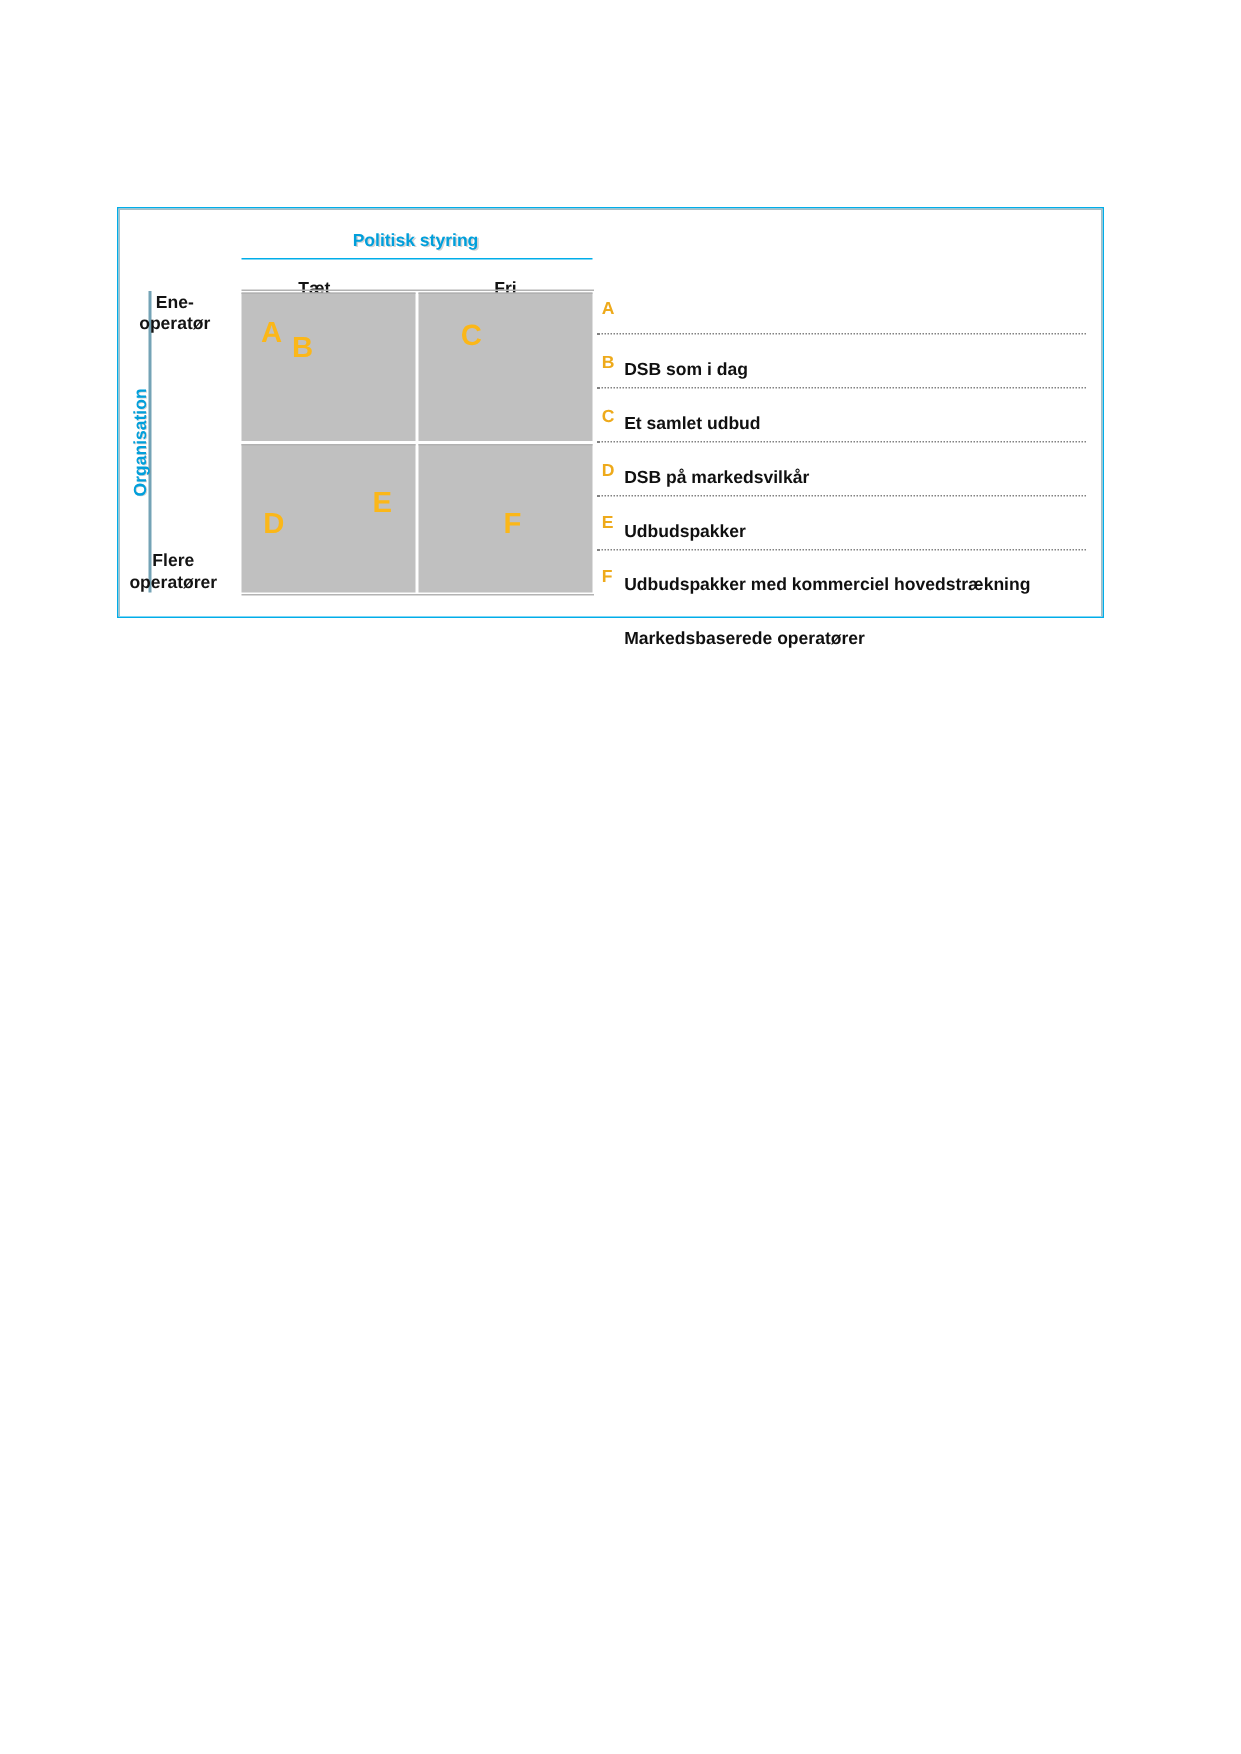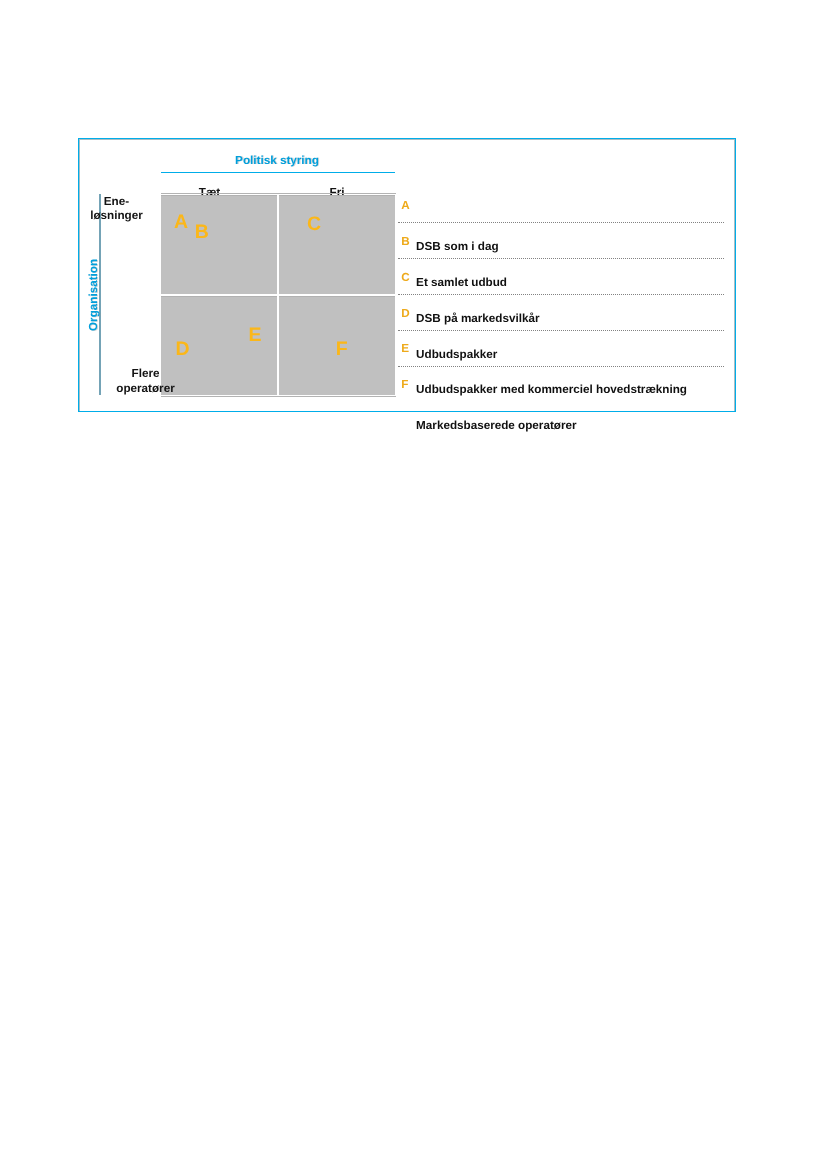--- a/index.html
+++ b/index.html
@@ -34,21 +34,21 @@
   .cell-letter{position:absolute;color:#fbb719;font-weight:bold;font-size:19.5px;line-height:19.5px;}
 
   
   .row-rule{position:absolute;left:98.8px;top:193.7px;width:1.8px;height:201.3px;background:#74a3b6;}
   .row-title{position:absolute;color:#009fdb;font-weight:bold;font-size:11.7px;line-height:11.7px;
              transform:rotate(-90deg);transform-origin:0 0;white-space:nowrap;
              text-shadow:-0.4px 1.1px 0 rgba(150,152,155,0.42);}
   .row-head{position:absolute;font-weight:bold;font-size:11.7px;line-height:14.4px;color:#131313;
             text-align:center;}
   .row-head.r1{left:86px;top:194.5px;width:61px;}
-  .row-head.r2{left:114px;top:367.1px;width:63px;}
+  .row-head.r2{left:84px;top:367.1px;width:63px;}
 
   
   .legend{position:absolute;left:397px;top:0;width:327px;height:0;}
   .lg-row{position:absolute;left:0;width:327px;height:30px;}
   .lg-key{position:absolute;left:4.2px;top:0;color:#eeaa1b;font-weight:bold;font-size:11.7px;
           line-height:11.7px;}
   .lg-txt{position:absolute;left:19.1px;top:0;color:#101010;font-weight:bold;font-size:11.7px;
           line-height:11.7px;white-space:nowrap;margin-top:41px;}
   .lg-dots{position:absolute;left:0.8px;width:326px;height:0;border-top:1px dotted #828282;}
 </style>
@@ -76,21 +76,21 @@
   <div class="cell-letter" style="left:194.70px;top:222.55px;">B</div>
   <div class="cell-letter" style="left:307.10px;top:214.70px;">C</div>
   <div class="cell-letter" style="left:175.50px;top:339.85px;">D</div>
   <div class="cell-letter" style="left:248.40px;top:325.60px;">E</div>
   <div class="cell-letter" style="left:335.70px;top:339.90px;">F</div>
 
   <div class="row-rule"></div>
   <div class="row-title" style="left:87.5px;top:331.3px;">Organisation</div>
   <div class="row-head r1">
     <span>Ene-</span><br>
-    <span>løsninger</span></div>
+    <span>operatør</span></div>
   <div class="row-head r2">
     <span>Flere</span><br>
     <span>operatører</span></div>
 
   <div class="legend">
     <div class="lg-row" style="top:200.1px">
       <span class="lg-key">A</span>
       <span class="lg-txt">DSB som i dag</span>
       <span class="lg-dots" style="top:22.4px"></span>
     </div>

